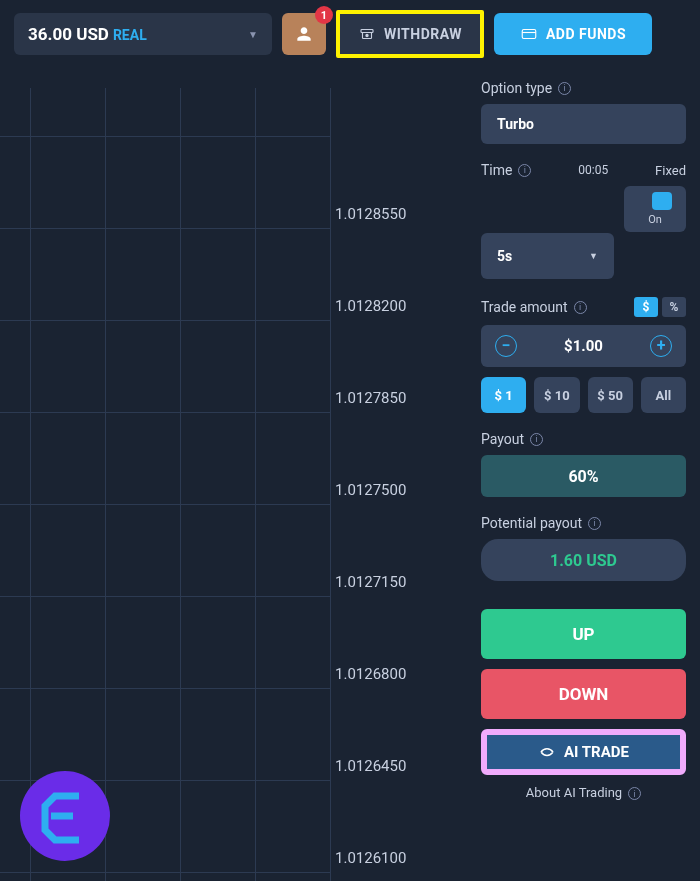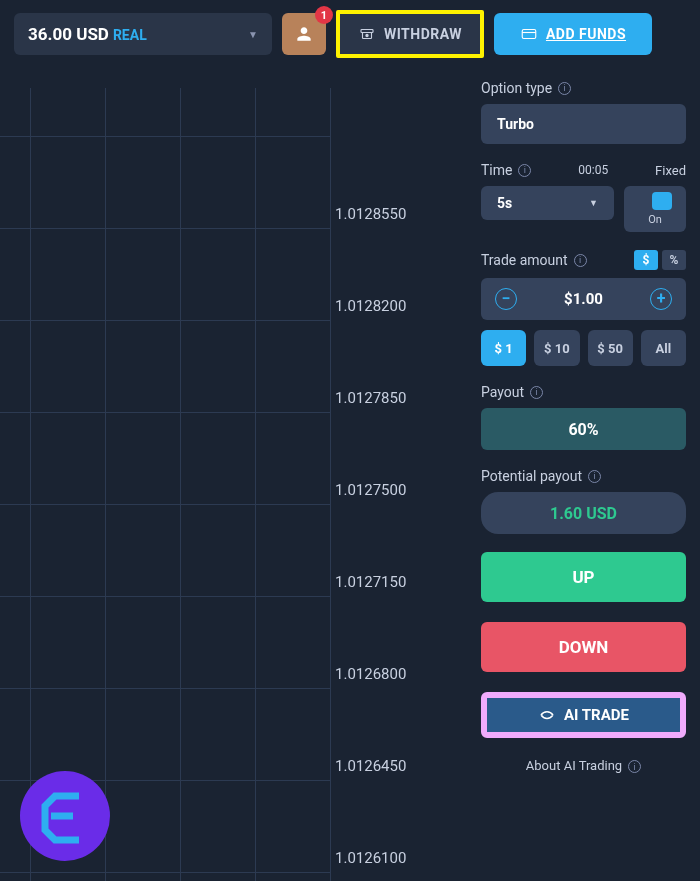--- a/index.html
+++ b/index.html
@@ -9,21 +9,21 @@
 .topbar { display: flex; align-items: center; gap: 10px; padding: 12px 14px; height: 68px; }
 .balance-box { display: flex; align-items: center; background: #2a3548; border-radius: 6px; padding: 10px 14px; flex: 0 0 258px; height: 42px; justify-content: space-between; }
 .balance-amount { color: #fff; font-weight: 700; font-size: 17px; margin-right: 0; }
 .balance-label { color: #2eaef0; font-weight: 700; font-size: 14px; }
 .balance-caret { color: #8a94b0; font-size: 10px; }
 .profile-btn { width: 44px; height: 42px; background: #b8825a; border-radius: 6px; display: flex; align-items: center; justify-content: center; position: relative; cursor: pointer; }
 .profile-btn svg { width: 20px; height: 20px; fill: #fff; }
 .badge { position: absolute; top: -7px; right: -7px; background: #e23646; color: #fff; width: 18px; height: 18px; border-radius: 50%; font-size: 11px; font-weight: 700; display: flex; align-items: center; justify-content: center; }
 .withdraw-btn { background: #2a3548; border: 4px solid #fff200; border-radius: 2px; height: 48px; padding: 0 16px; display: flex; align-items: center; gap: 8px; color: #c8d0e0; font-weight: 700; font-size: 14px; letter-spacing: 0.5px; cursor: pointer; flex: 0 0 148px; justify-content: center; }
 .withdraw-btn svg { width: 18px; height: 18px; stroke: #c8d0e0; fill: none; stroke-width: 1.5; }
-.add-funds-btn { background: #2eaef0; color: #fff; border-radius: 6px; height: 42px; padding: 0 16px; display: flex; align-items: center; gap: 8px; font-weight: 700; font-size: 14px; letter-spacing: 0.5px; cursor: pointer; flex: 0 0 158px; justify-content: center; text-decoration: underline; }
+.add-funds-btn { background: #2eaef0; color: #fff; border-radius: 6px; height: 42px; padding: 0 16px; display: flex; align-items: center; gap: 8px; font-weight: 700; font-size: 14px; letter-spacing: 0.5px; cursor: pointer; flex: 0 0 158px; justify-content: center; }
 .add-funds-btn svg { width: 18px; height: 18px; stroke: #fff; fill: none; stroke-width: 1.5; }
 
 
 .main { display: flex; height: calc(100% - 68px); }
 .chart-area { position: relative; width: 463px; height: 100%; overflow: hidden; }
 .chart-grid { position: absolute; left: 0; top: 20px; width: 330px; height: 800px; }
 .chart-grid .hl { position: absolute; left: 0; right: 0; height: 1px; background: #2c3a52; }
 .chart-grid .vl { position: absolute; top: 0; bottom: 0; width: 1px; background: #2c3a52; }
 .y-labels { position: absolute; left: 335px; top: 20px; width: 120px; }
 .y-label { position: absolute; left: 0; color: #c8d0e0; font-size: 15px; transform: translateY(-50%); }
@@ -31,21 +31,21 @@
 .side-panel { flex: 1; padding: 12px 14px 10px 18px; display: flex; flex-direction: column; gap: 18px; }
 .field-label { font-size: 14px; color: #c8d0e0; display: flex; align-items: center; gap: 6px; }
 .info-icon { width: 13px; height: 13px; border: 1px solid #7a86a8; border-radius: 50%; display: inline-flex; align-items: center; justify-content: center; font-size: 9px; color: #7a86a8; cursor: pointer; }
 .select-box { background: #35435c; border-radius: 6px; height: 40px; display: flex; align-items: center; justify-content: space-between; padding: 0 16px; color: #fff; font-weight: 700; font-size: 14px; cursor: pointer; margin-top: 8px; }
 .select-caret { font-size: 9px; color: #c8d0e0; }
 
 .time-row { display: flex; align-items: center; justify-content: space-between; }
 .time-countdown { font-size: 12px; color: #c8d0e0; }
 .fixed-label { font-size: 13px; color: #c8d0e0; }
 .time-controls { display: flex; gap: 10px; margin-top: 8px; }
-.time-select { background: #35435c; border-radius: 6px; height: 34px; flex: 1; display: flex; align-items: center; justify-content: space-between; padding: 0 16px; color: #fff; font-weight: 700; font-size: 14px; cursor: pointer; }
+.time-select { background: #35435c; border-radius: 6px; height: 46px; flex: 1; display: flex; align-items: center; justify-content: space-between; padding: 0 16px; color: #fff; font-weight: 700; font-size: 14px; cursor: pointer; margin-top: 47px; }
 .fixed-toggle { background: #35435c; border-radius: 6px; width: 62px; height: 46px; display: flex; flex-direction: column; align-items: center; justify-content: center; gap: 3px; cursor: pointer; }
 .toggle-knob { width: 20px; height: 18px; background: #2eaef0; border-radius: 4px; margin-left: 14px; }
 .toggle-state { font-size: 11px; color: #c8d0e0; }
 
 .amount-toggles { display: flex; gap: 4px; }
 .amt-toggle { width: 24px; height: 20px; border-radius: 3px; display: flex; align-items: center; justify-content: center; font-size: 12px; font-weight: 700; cursor: pointer; }
 .amt-toggle.active { background: #2eaef0; color: #fff; }
 .amt-toggle.inactive { background: #35435c; color: #c8d0e0; }
 .amount-stepper { background: #35435c; border-radius: 6px; height: 42px; display: flex; align-items: center; justify-content: space-between; padding: 0 14px; margin-top: 8px; }
 .stepper-btn { width: 22px; height: 22px; border: 1.5px solid #2eaef0; border-radius: 50%; display: flex; align-items: center; justify-content: center; color: #2eaef0; cursor: pointer; font-size: 16px; font-weight: 700; line-height: 1; }
@@ -199,21 +199,21 @@
     </div>
 
     <div class="section">
       <div class="field-label">
           <span>Potential payout</span>
           <span class="info-icon">i</span>
         </div>
       <div class="potential-box">1.60 USD</div>
     </div>
 
-    <div style="display:flex;flex-direction:column;gap:20px;">
+    <div style="display:flex;flex-direction:column;gap:10px;margin-top:10px">
       <div class="up-btn">UP</div>
       <div class="down-btn">DOWN</div>
       <div class="ai-btn">
         <svg viewBox="0 0 24 24">
             <path d="M4 12c4-6 12-6 16 0M4 12c4 6 12 6 16 0"></path>
           </svg>
         <span>AI TRADE</span>
       </div>
       <div class="about-ai">
           <span>About AI Trading</span>

